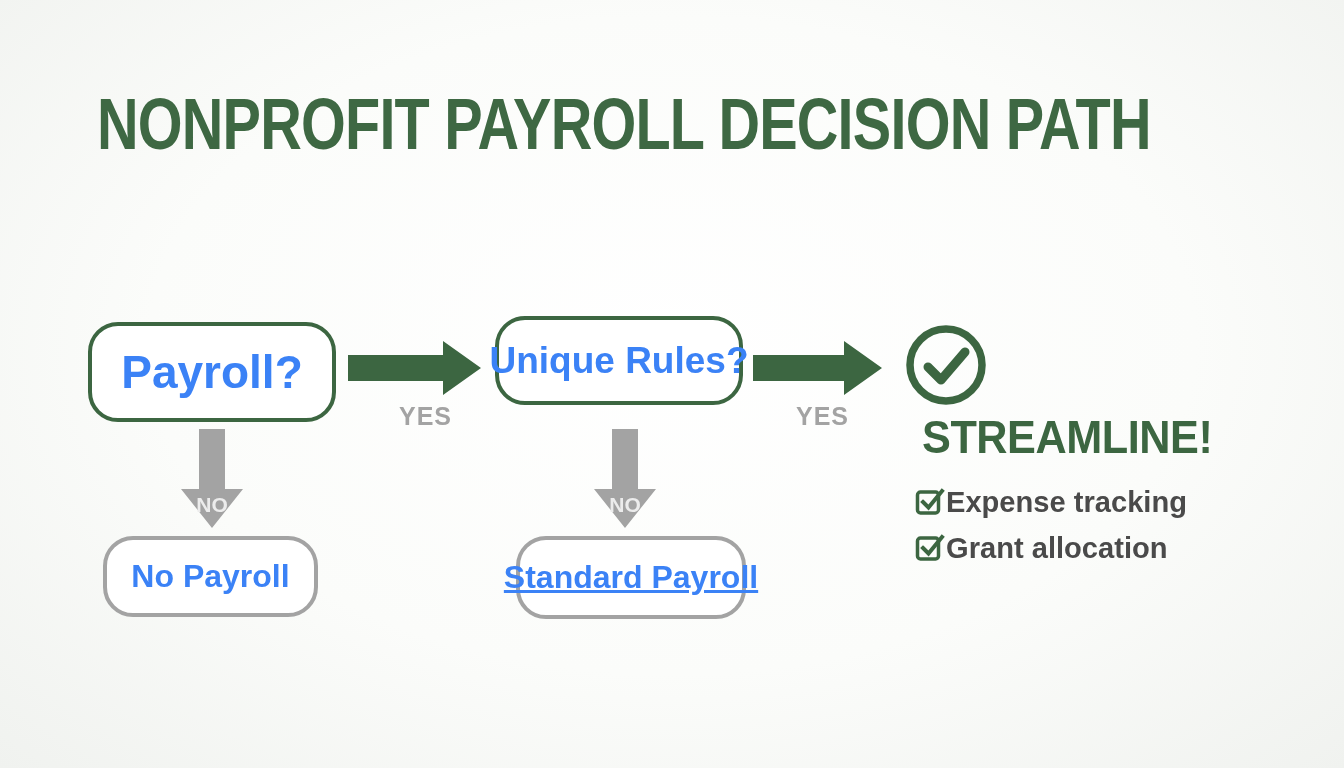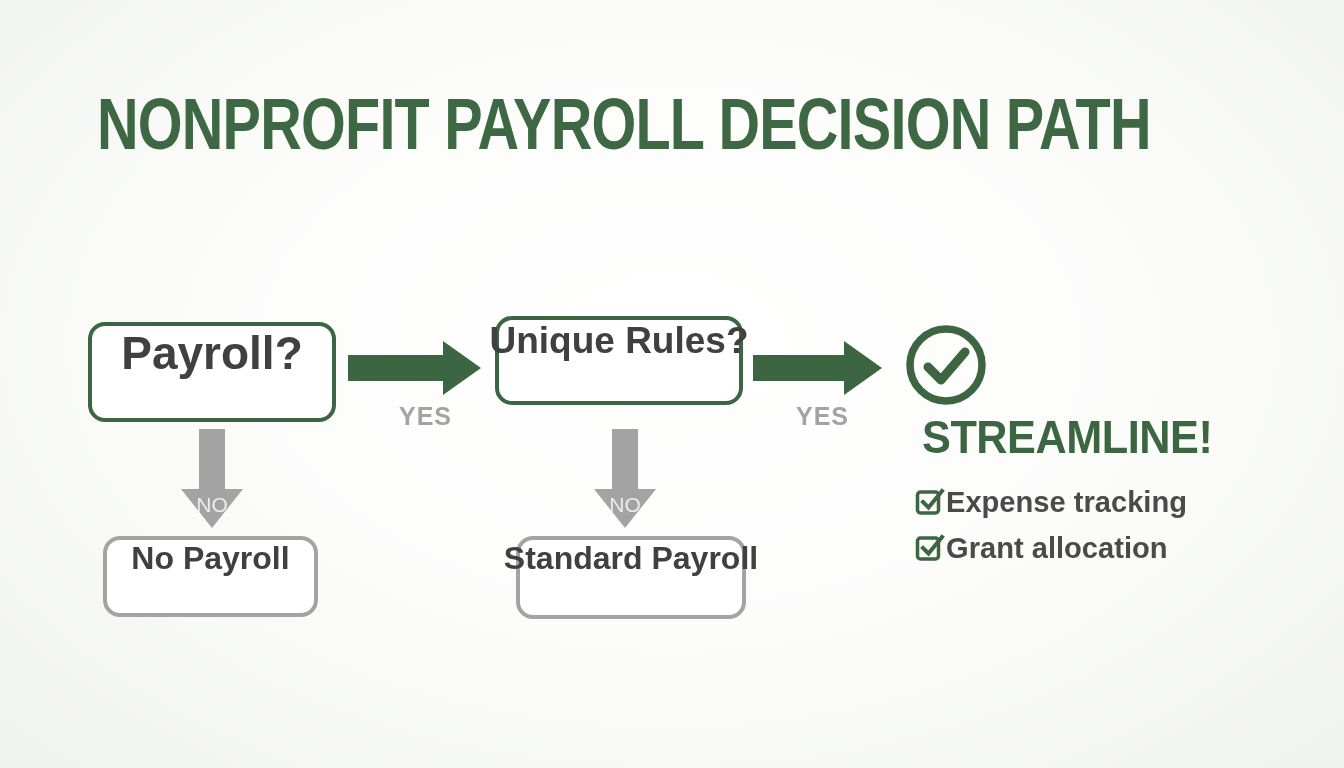--- a/index.html
+++ b/index.html
@@ -19,44 +19,44 @@
     left:97px;top:88px;
     font-size:72px;font-weight:bold;line-height:1;
     color:#3e6843;letter-spacing:-1px;white-space:nowrap;
     transform:scaleX(0.80);transform-origin:left center;
   }
 
   
   .node{
     background:#ffffff;
     border:4px solid #3c6641;
-    border-radius:17px;
-    display:flex;justify-content:center;
+    border-radius:30px;
+    display:flex;align-items:center;justify-content:center;
     box-sizing:border-box;
-    color:#404040;font-weight:bold;white-space:nowrap;
+    color:#3b82f6;font-weight:bold;white-space:nowrap;
   }
   .node.gray{border-color:#a3a3a3;}
   #box-payroll {left:88px; top:322px; width:248px; height:100px; font-size:46px;}
   #box-unique  {left:495px;top:316px; width:248px; height:89px; font-size:37px;}
   #box-nopay   {left:103px;top:536px; width:215px; height:81px;  font-size:32px;}
-  #box-standard{left:516px;top:536px; width:230px; height:83px;  font-size:32px;}
+  #box-standard{left:516px;top:536px; width:230px; height:83px;  font-size:32px;text-decoration:underline;}
 
   
   #yes-arrow-1{left:348px;top:340px;}
   #yes-arrow-2{left:753px;top:340px;}
   #no-arrow-1{left:181px;top:429px;}
   #no-arrow-2{left:594px;top:429px;}
   .yes-label{
     font-size:25px;font-weight:bold;color:#a3a3a3;
     letter-spacing:1px;white-space:nowrap;margin-top:12px;
   }
   #yes-label-1{left:399px;top:390px;}
   #yes-label-2{left:796px;top:390px;}
   .no-label{
-    font-size:21px;font-weight:normal;color:#ececec;
+    font-size:21px;font-weight:bold;color:#ececec;
     width:62px;text-align:center;white-space:nowrap;
   }
   #no-label-1{left:181px;top:493px;}
   #no-label-2{left:594px;top:493px;}
 
   
   #check-circle{left:903px;top:322px;}
   .streamline{
     left:922px;top:413px;
     font-size:47px;font-weight:bold;line-height:1;

